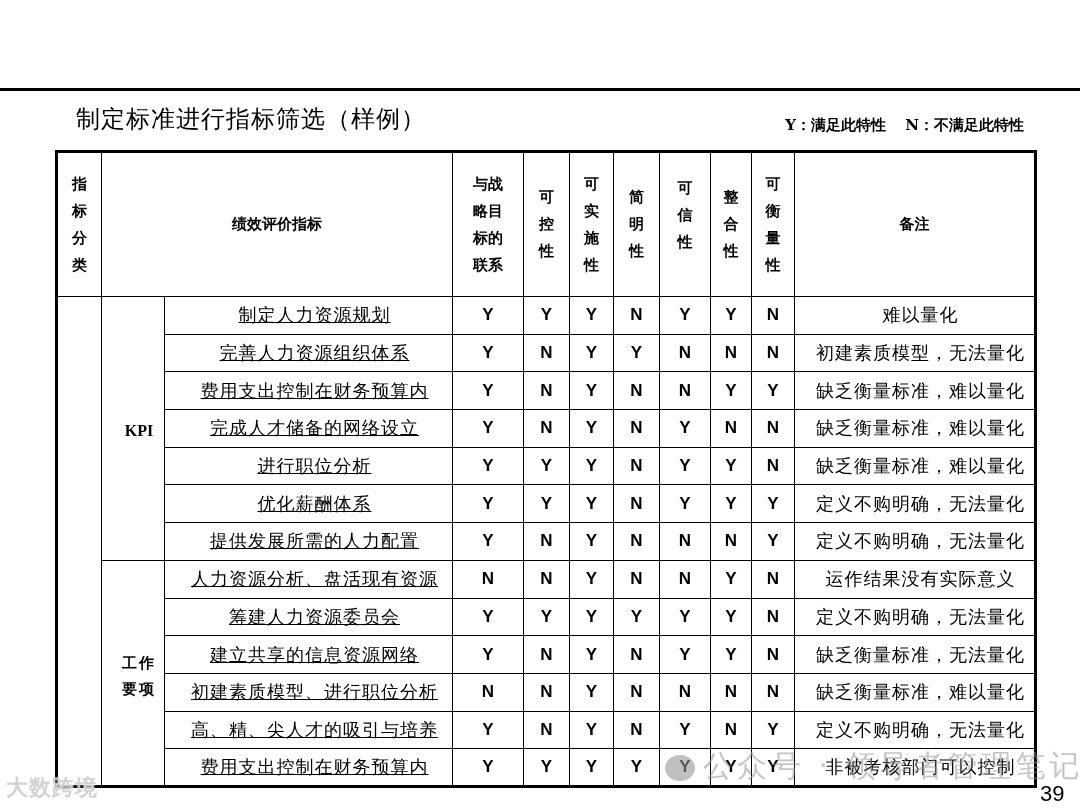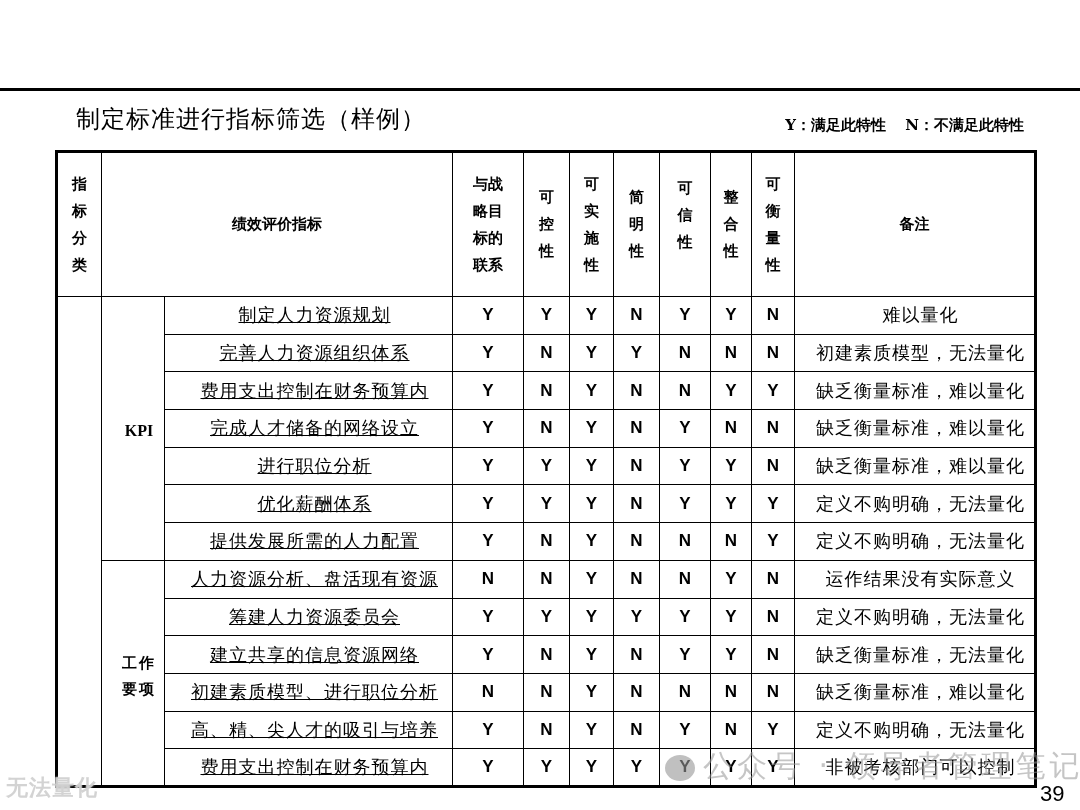--- a/index.html
+++ b/index.html
@@ -288,17 +288,17 @@
         <td class="yn">Y</td>
         <td class="yn">Y</td>
         <td class="yn">Y</td>
         <td class="yn">Y</td>
         <td class="yn">Y</td>
         <td class="note">非被考核部门可以控制</td>
       </tr>
     </tbody>
 </table>
 
-<div class="watermark-left">无法量化</div>
+<div class="watermark-left">大数跨境</div>
 <div class="watermark-right">
   <span class="wm-icon"></span><span>公众号 · 领导者管理笔记</span>
 </div>
 <div class="page-num">39</div>
 
 </body></html>

